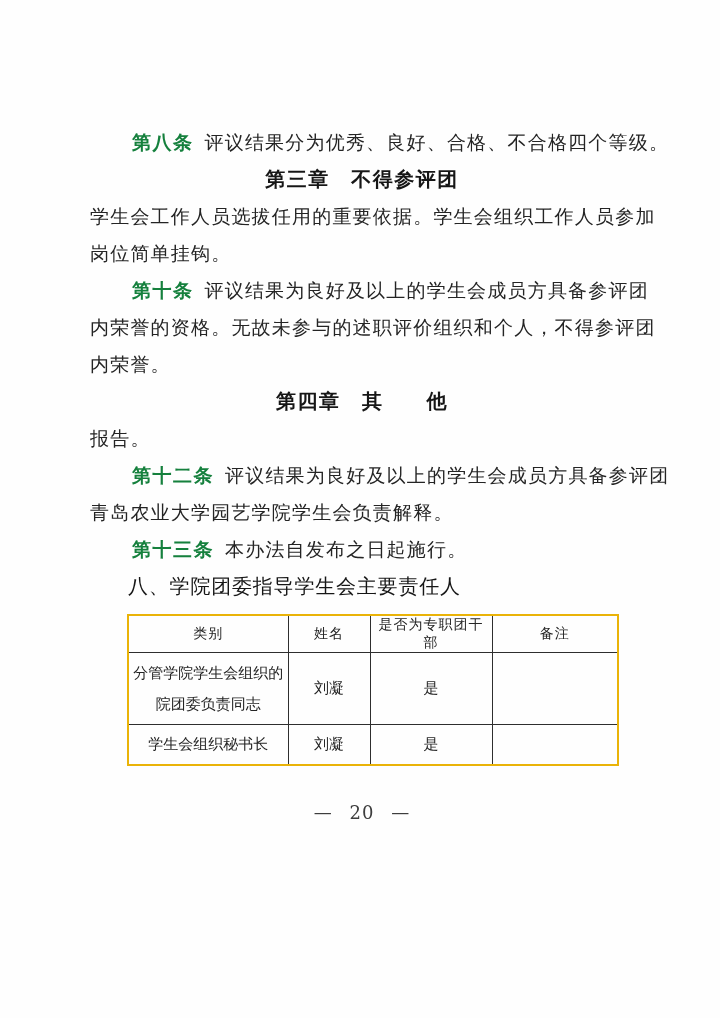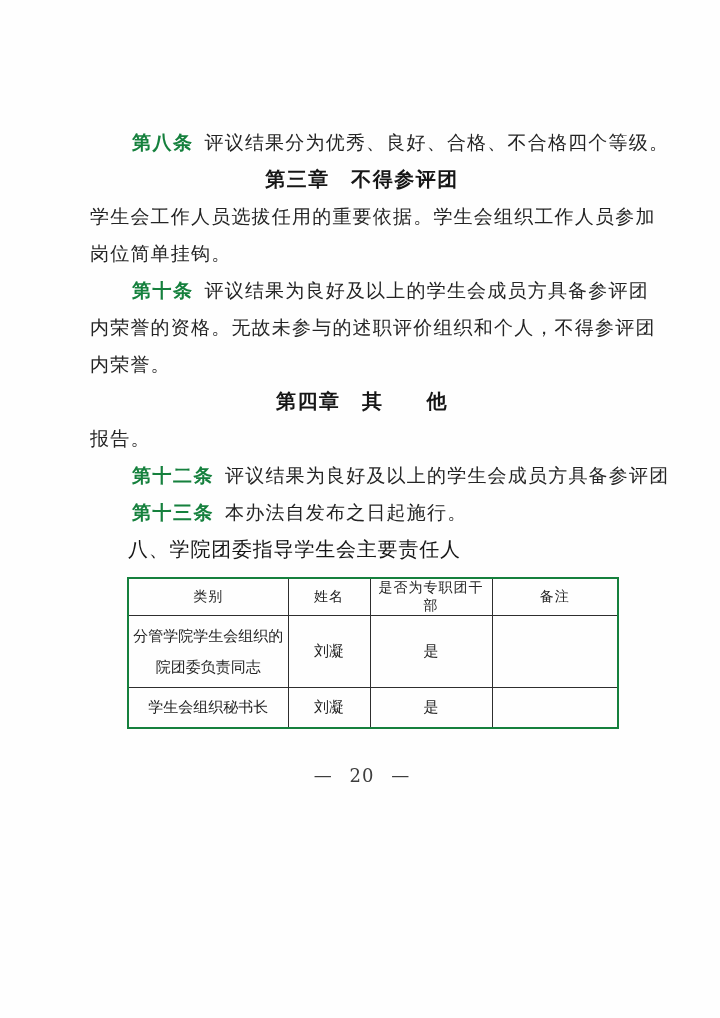--- a/index.html
+++ b/index.html
@@ -51,21 +51,21 @@
     padding-left: 38px;
     letter-spacing: 0.8px;
     color: #161616;
   }
   .duty-table {
     margin-left: 37px;
     margin-top: 9px;
     width: 490px;
     border-collapse: collapse;
     table-layout: fixed;
-    border: 2px solid #15803d;
+    border: 2px solid #eab308;
   }
   .duty-table th, .duty-table td {
     border: 1px solid #2e2e2e;
     text-align: center;
     vertical-align: middle;
     font-family: "DejaVu Serif", serif;
     font-weight: normal;
     color: #242424;
     padding: 0 4px;
   }
@@ -104,20 +104,21 @@
 
     <div class="line indent"><b class="lead">第十条</b><span>评议结果为良好及以上的学生会成员方具备参评团</span></div>
     <div class="line">内荣誉的资格。无故未参与的述职评价组织和个人，不得参评团</div>
     <div class="line">内荣誉。</div>
 
     <div class="line chapter">第四章　其　　他</div>
 
     <div class="line">报告。</div>
 
     <div class="line indent"><b class="lead">第十二条</b><span>评议结果为良好及以上的学生会成员方具备参评团</span></div>
+    <div class="line">青岛农业大学园艺学院学生会负责解释。</div>
 
     <div class="line indent"><b class="lead">第十三条</b><span>本办法自发布之日起施行。</span></div>
 
     <div class="line section-head">八、学院团委指导学生会主要责任人</div>
 
     <table class="duty-table">
       <colgroup>
         <col style="width:160px">
         <col style="width:82px">
         <col style="width:122px">

